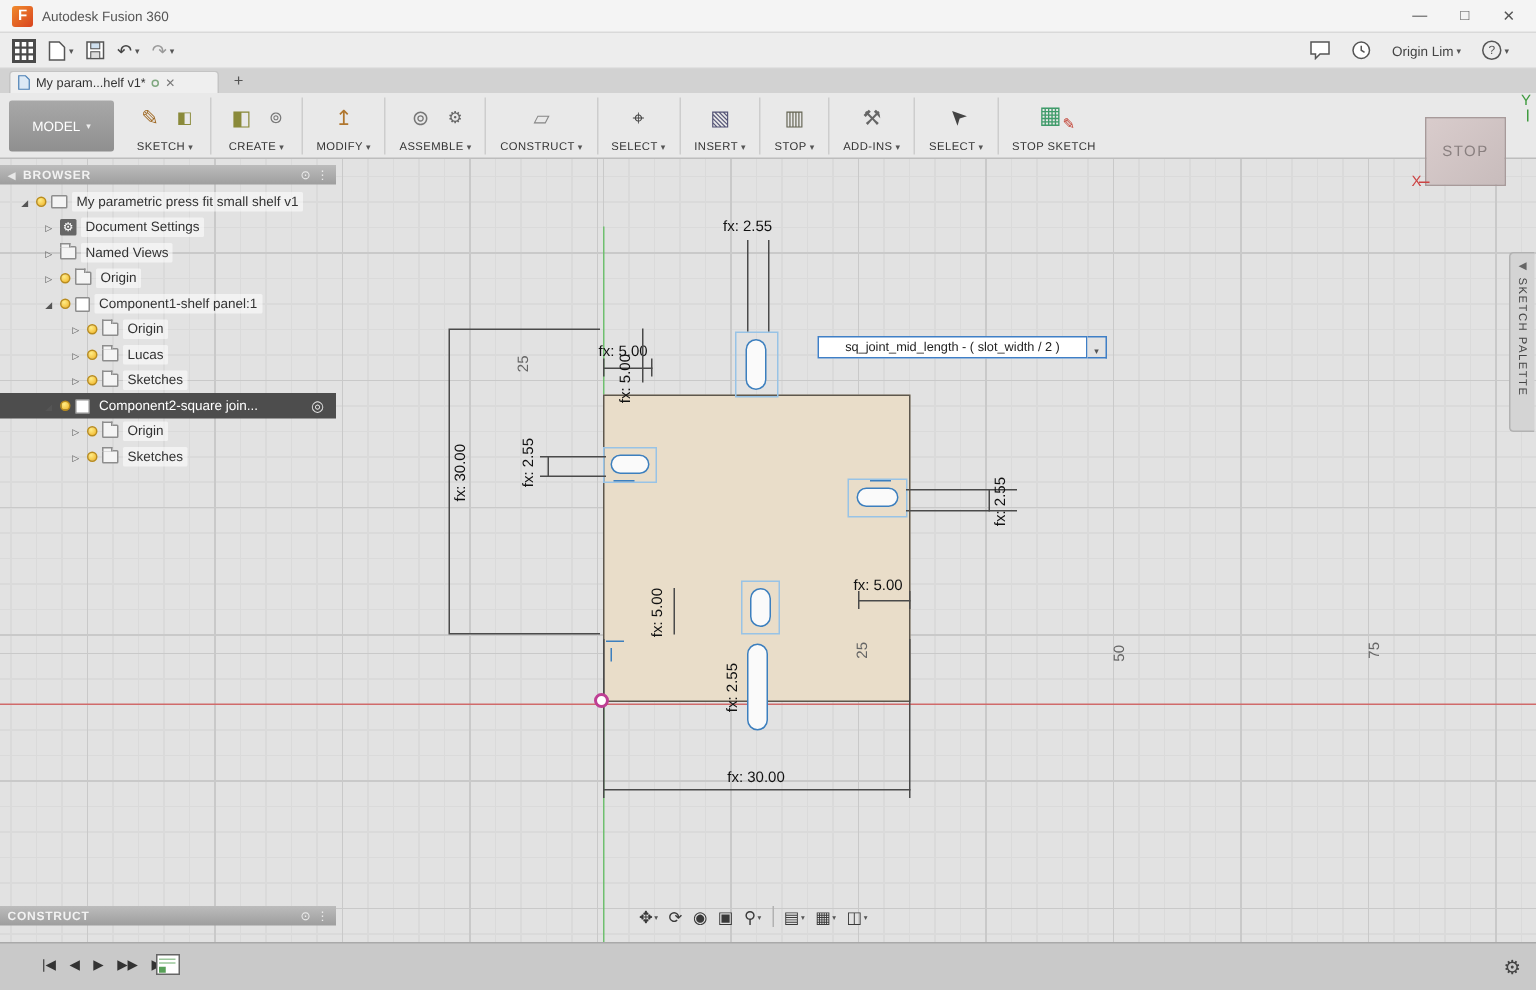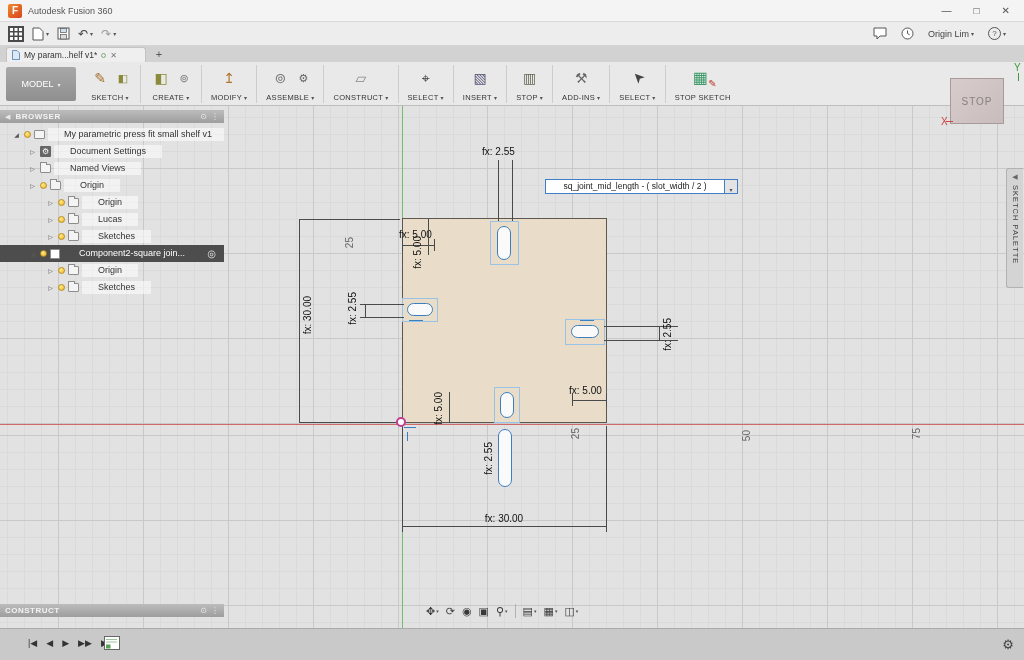--- a/index.html
+++ b/index.html
@@ -1,18 +1,18 @@
 <!DOCTYPE html>
 <html><head>
 <meta charset="utf-8">
 <style>
   * { margin:0; padding:0; box-sizing:border-box; }
   html,body { width:1024px; height:660px; overflow:hidden; }
   body { font-family:"Liberation Sans", sans-serif; background:#e4e4e4; position:relative; color:#333; }
-  .abs { position:absolute; }
+  .abs { position:absolute;margin-top:45px; }
 
   
   #titlebar { position:absolute; left:0; top:0; width:1024px; height:22px; background:#f4f4f4; border-bottom:1px solid #d9d9d9; display:flex; align-items:center; padding:0 8px; }
   #logo { width:14px; height:14px; border-radius:2px; background:linear-gradient(140deg,#f08a2c,#d8431f); color:#fff; font-size:10px; font-weight:bold; text-align:center; line-height:14px; margin-right:6px; }
   #apptitle { font-size:9px; color:#555; }
   #wincontrols { margin-left:auto; display:flex; gap:22px; font-size:10px; color:#555; padding-right:6px; }
   #wincontrols span { cursor:default; }
 
   
   #qat { position:absolute; left:0; top:22px; width:1024px; height:24px; background:#ededed; border-bottom:1px solid #d5d5d5; display:flex; align-items:center; padding:0 8px; gap:8px; }
@@ -85,21 +85,21 @@
   #browser { top:4px; }
   #btree { margin-top:3px; }
   .brow { display:flex; align-items:center; height:17px; gap:3px; }
   .brow.lv0 { padding-left:12px; } .brow.lv1 { padding-left:28px; } .brow.lv2 { padding-left:46px; }
   .tri { font-size:6px; color:#555; width:9px; text-align:center; flex:none; }
   .bulb { width:7px; height:7px; border-radius:50%; background:radial-gradient(circle at 35% 30%,#ffec85,#f0b429); border:1px solid #b98c1e; flex:none; }
   .fico { width:11px; height:9px; background:#f4f4f4; border:1px solid #8d8d8d; border-radius:1px; position:relative; flex:none; }
   .fico.folder::before { content:""; position:absolute; top:-3px; left:-1px; width:5px; height:2px; background:#f4f4f4; border:1px solid #8d8d8d; border-bottom:none; }
   .fico.comp { width:10px; height:10px; background:#fff; }
   .gearbox { width:11px; height:11px; background:#666; color:#fff; font-size:8px; line-height:11px; text-align:center; border-radius:1px; flex:none; }
-  .blabel { font-size:9px; color:#333; background:rgba(255,255,255,.55); padding:0 16px; line-height:13px; border-radius:1px; white-space:nowrap; overflow:hidden; }
+  .blabel { font-size:9px; color:#333; background:rgba(255,255,255,.55); padding:0 3px; line-height:13px; border-radius:1px; white-space:nowrap; overflow:hidden; }
   .brow.selected { background:#4d4d4d; }
   .brow.selected .blabel { background:transparent; color:#fff; }
   .target { margin-left:auto; margin-right:8px; color:#e6e6e6; font-size:10px; }
   #commentsp { top:498px; }
 
   
   #viewcube { position:absolute; left:944px; top:64px; width:82px; height:70px; }
   #vc-face { position:absolute; left:6px; top:14px; width:54px; height:46px; background:linear-gradient(135deg,#d9cccc,#c8bcbc); border:1px solid #a89a9a; color:#8a8080; font-size:10px; letter-spacing:1px; display:flex; align-items:center; justify-content:center; }
   #vc-y { position:absolute; left:70px; top:-2px; color:#3f9b3f; font-size:10px; }
   #vc-x { position:absolute; left:-3px; top:52px; color:#c44; font-size:10px; }
@@ -444,20 +444,26 @@
         <span class="tri">▷</span>
         <span class="fico folder"></span>
         <span class="blabel">Named Views</span>
       </div>
       <div class="brow lv1">
         <span class="tri">▷</span>
         <span class="bulb"></span>
         <span class="fico folder"></span>
         <span class="blabel">Origin</span>
       </div>
+      <div class="brow lv1">
+        <span class="tri">◢</span>
+        <span class="bulb"></span>
+        <span class="fico comp"></span>
+        <span class="blabel">Component1-shelf panel:1</span>
+      </div>
       <div class="brow lv2">
         <span class="tri">▷</span>
         <span class="bulb"></span>
         <span class="fico folder"></span>
         <span class="blabel">Origin</span>
       </div>
       <div class="brow lv2">
         <span class="tri">▷</span>
         <span class="bulb"></span>
         <span class="fico folder"></span>

